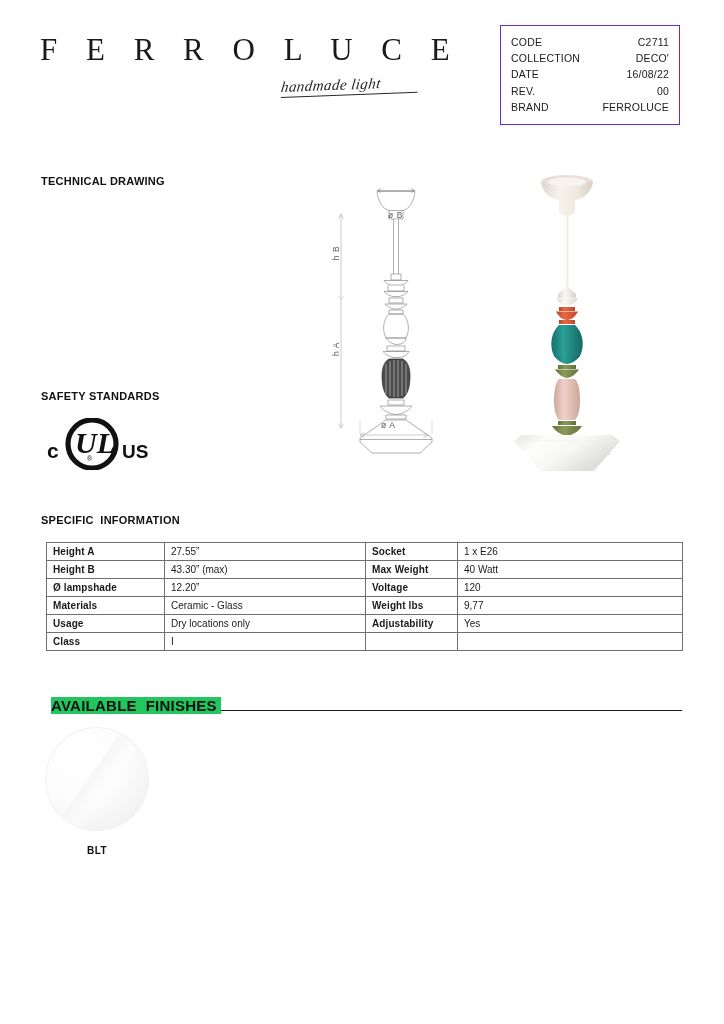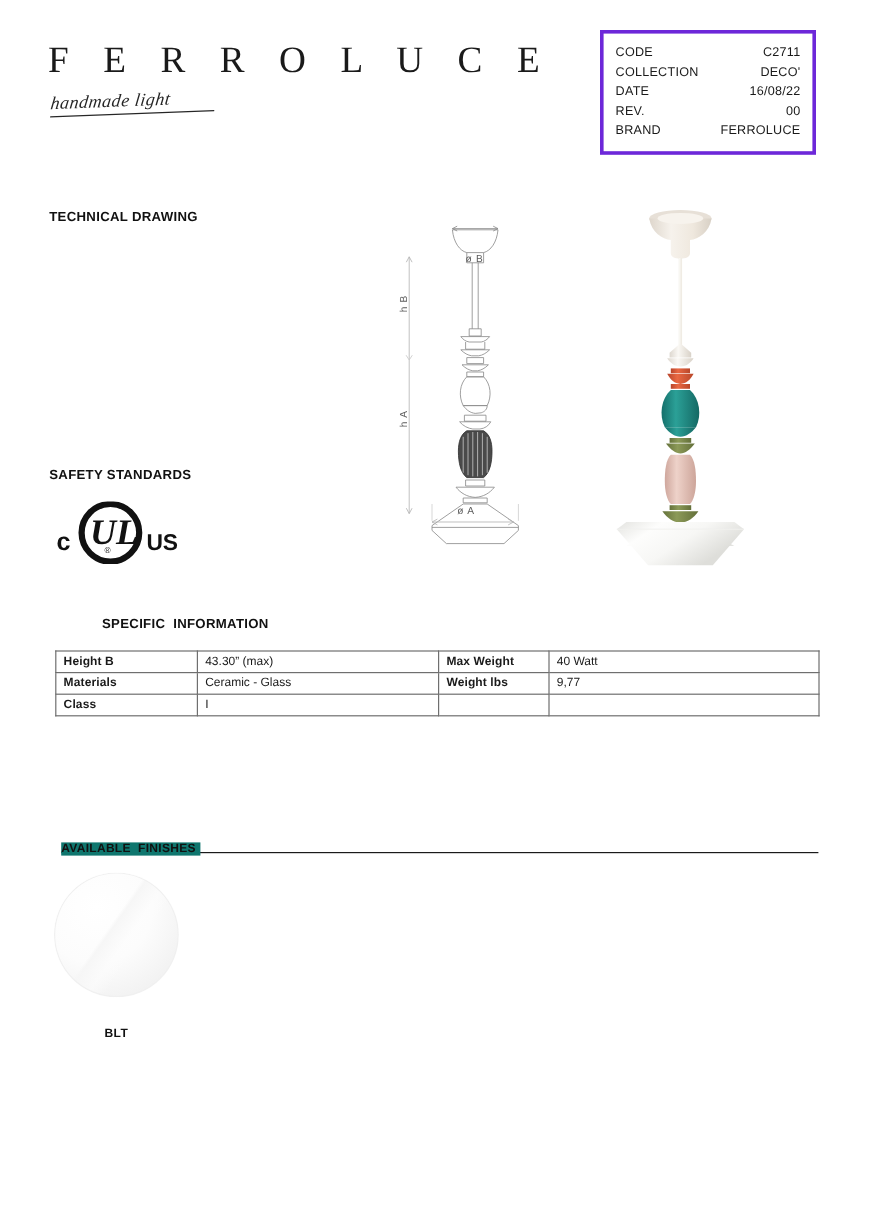--- a/index.html
+++ b/index.html
@@ -15,20 +15,21 @@
     color: #1a1a1a;
     overflow: hidden;
   }
 
   
   .logo-block {
     position: absolute;
     left: 40px;
     top: 34px;
     width: 340px;
+    text-align: right;
   }
   .logo-word {
     font-family: "Liberation Serif", serif;
     font-size: 31px;
     letter-spacing: 10.5px;
     color: #1a1a1a;
     white-space: nowrap;
     line-height: 1;
   }
   .logo-tagline {
@@ -52,21 +53,21 @@
     bottom: -2px;
     height: 1px;
     background: #262626;
   }
 
   .info-box {
     position: absolute;
     left: 500px;
     top: 25px;
     width: 180px;
-    border: 3px solid #6d28d9;
+    border: 1px solid #6d28d9;
     padding: 8px 10px 9px 10px;
     box-sizing: border-box;
     background: #fff;
   }
   .info-row {
     display: flex;
     justify-content: space-between;
     font-size: 10.5px;
     line-height: 16.2px;
     color: #1a1a1a;
@@ -79,36 +80,36 @@
   .section-title {
     position: absolute;
     font-size: 11px;
     font-weight: bold;
     letter-spacing: 0.25px;
     color: #111;
     white-space: pre;
   }
   #t-drawing { left: 41px; top: 147px; margin-top: 28px; }
   #t-safety  { left: 41px; top: 390px; }
-  #t-spec    { left: 41px; top: 514px; margin-left: 44px; }
+  #t-spec    { left: 41px; top: 514px; }
 
   .finishes-head {
     position: absolute;
     left: 51px;
     top: 697px;
     width: 631px;
     height: 14px;
   }
   .finishes-head .label {
-    font-size: 10px;
+    font-size: 15px;
     font-weight: bold;
     letter-spacing: 0.25px;
     color: #111;
     white-space: pre;
-    background: #0f766e;
+    background: #22c55e;
     position: relative;
     z-index: 2;
     padding-right: 4px;
   }
   .finishes-head .rule {
     position: absolute;
     left: 0;
     right: 0;
     bottom: 0px;
     border-bottom: 1px solid #1a1a1a;
@@ -185,21 +186,21 @@
       linear-gradient(125deg,
         rgba(255,255,255,0) 0%,
         rgba(255,255,255,0) 44%,
         rgba(246,246,246,0.95) 46%,
         rgba(252,252,252,0.6) 56%,
         rgba(255,255,255,0) 64%),
       radial-gradient(circle at 34% 28%, #ffffff 0%, #fcfcfc 46%, #f2f2f2 78%, #ebebeb 100%);
     box-shadow: inset 0 0 0 1px #f0f0f0;
   }
   .finish-name {
-    margin-top: 25px;
+    margin-top: 14px;
     font-size: 10px;
     font-weight: bold;
     letter-spacing: 0.4px;
     color: #111;
   }
 
   
   .ul-mark {
     position: absolute;
     left: 47px;
@@ -412,32 +413,50 @@
 
 <table class="spec-table">
   <colgroup>
     <col class="col-l1">
       <col class="col-l2">
       <col class="col-r1">
       <col class="col-r2">
   </colgroup>
   <tbody>
     <tr>
+      <td class="lab">Height A</td>
+      <td>27.55”</td>
+      <td class="lab">Socket</td>
+      <td>1 x E26</td>
+    </tr>
+    <tr>
       <td class="lab">Height B</td>
       <td>43.30” (max)</td>
       <td class="lab">Max Weight</td>
       <td>40 Watt</td>
     </tr>
     <tr>
+      <td class="lab">Ø lampshade</td>
+      <td>12.20”</td>
+      <td class="lab">Voltage</td>
+      <td>120</td>
+    </tr>
+    <tr>
       <td class="lab">Materials</td>
       <td>Ceramic - Glass</td>
       <td class="lab">Weight lbs</td>
       <td>9,77</td>
     </tr>
     <tr>
+      <td class="lab">Usage</td>
+      <td>Dry locations only</td>
+      <td class="lab">Adjustability</td>
+      <td>Yes</td>
+    </tr>
+    <tr>
       <td class="lab">Class</td>
       <td>I</td>
       <td class="lab"></td>
       <td></td>
     </tr>
   </tbody>
 </table>
 
 <div class="finishes-head">
   <span class="label">AVAILABLE  FINISHES</span>

